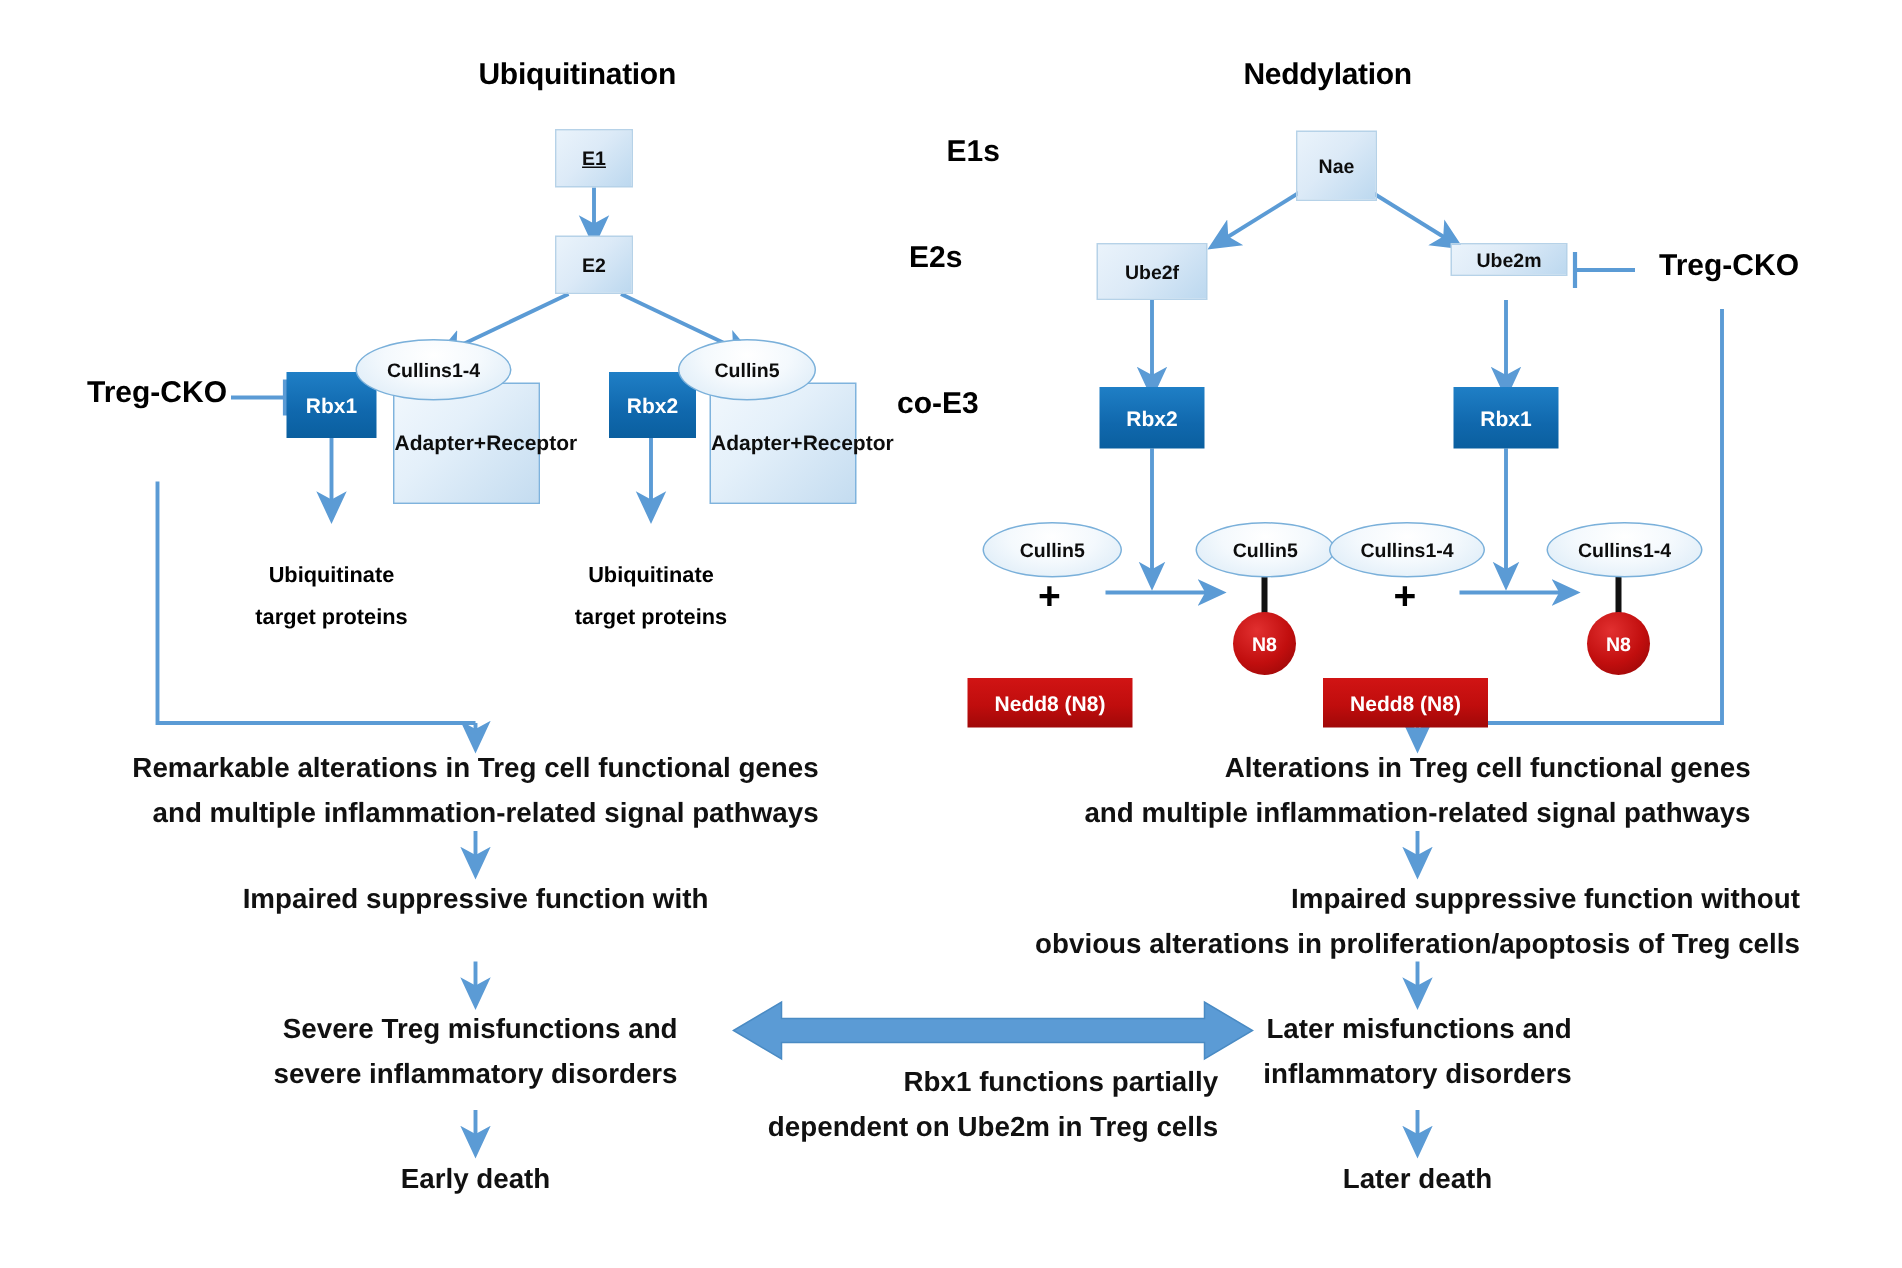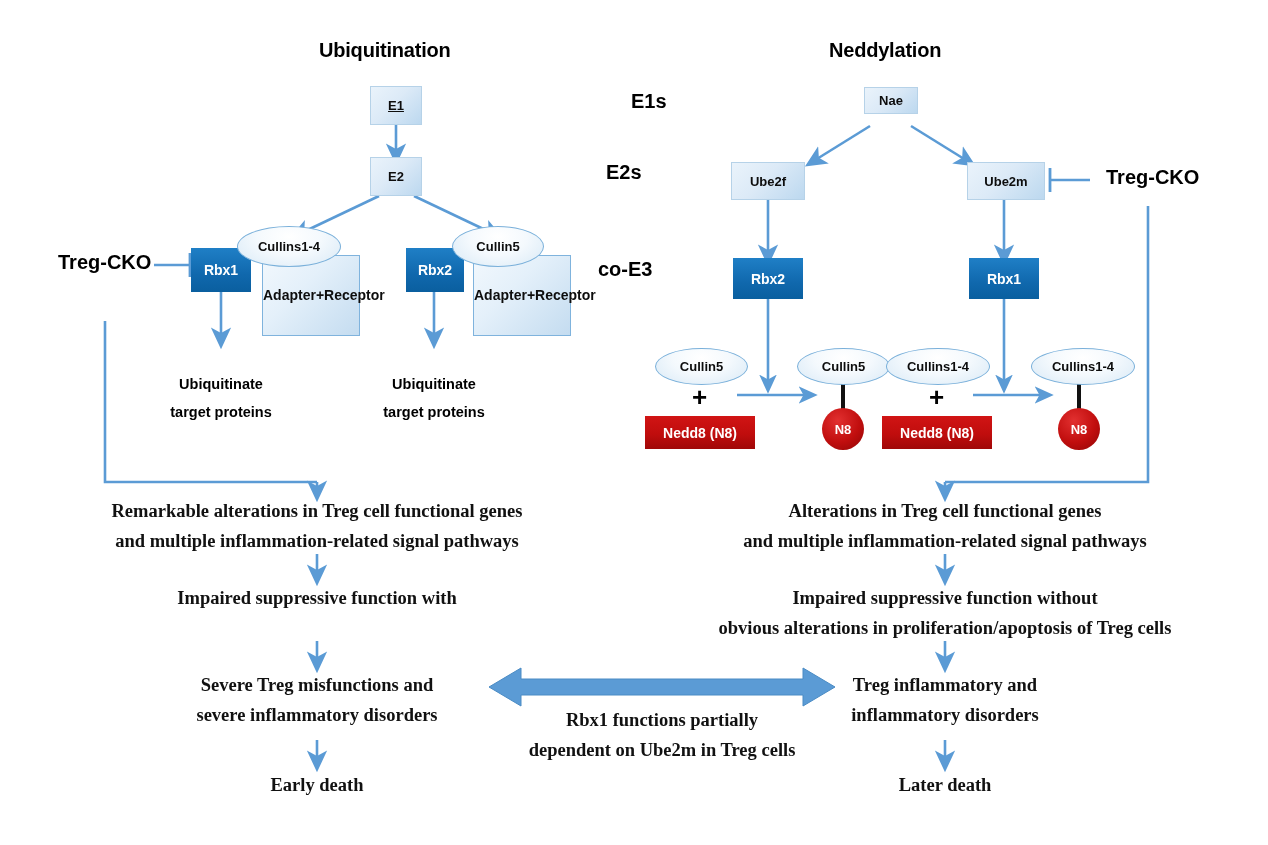--- a/index.html
+++ b/index.html
@@ -50,20 +50,21 @@
     font-weight:bold;font-size:13px;color:#0d0d0d;white-space:nowrap;
     box-sizing:border-box;
   }
 
   
   .nedd{
     background:linear-gradient(180deg,#d11414 0%,#c00d0d 55%,#a00808 100%);
     display:flex;align-items:center;justify-content:center;
     font-weight:bold;font-size:14px;color:#ffffff;white-space:nowrap;
     box-sizing:border-box;
+    margin-top:36px;
   }
 
   
   .n8{
     background:radial-gradient(circle at 38% 30%,#e23030 0%,#c10e0e 55%,#8e0606 100%);
     border-radius:50%;
     display:flex;align-items:center;justify-content:center;
     font-weight:bold;font-size:13px;color:#ffffff;
     box-sizing:border-box;
   }
@@ -72,23 +73,23 @@
   .plus{font-weight:bold;font-size:26px;color:#000;line-height:1;}
 
   
   .cko{font-weight:bold;font-size:20px;white-space:nowrap;}
 
   
   .cap-sans{font-weight:bold;font-size:14.5px;text-align:center;line-height:1.9;white-space:nowrap;}
 
   
   .serif{
-    font-family:Liberation Serif, serif;
+    font-family:Liberation Sans, sans-serif;
     font-weight:bold;font-size:18.5px;color:#111;
-    text-align:center;line-height:1.62;white-space:nowrap;
+    text-align:right;line-height:1.62;white-space:nowrap;
   }
   .serif.mid{font-size:18.5px;}
 </style>
 </head>
 <body>
 
 <div id="stage">
 
   <svg class="layer" viewBox="0 0 1268 845">
     <defs>
@@ -181,24 +182,24 @@
     <span>+</span>
     <span>Receptor</span>
   </div>
   <div class="abs cap-sans" style="left:434px;top:355px;transform:translateX(-50%);">
     <div>Ubiquitinate</div>
     <div>target proteins</div>
   </div>
 
   <div class="abs cko" style="left:58px;top:235px;">Treg-CKO</div>
 
-  <div class="abs ebox" style="left:864px;top:71px;width:54px;height:27px;">Nae</div>
+  <div class="abs ebox" style="left:864px;top:71px;width:54px;height:47px;">Nae</div>
 
   <div class="abs ebox" style="left:731px;top:146px;width:74px;height:38px;">Ube2f</div>
-  <div class="abs ebox" style="left:967px;top:146px;width:78px;height:38px;">Ube2m</div>
+  <div class="abs ebox" style="left:967px;top:146px;width:78px;height:22px;">Ube2m</div>
 
   <div class="abs rbox" style="left:733px;top:242px;width:70px;height:41px;">Rbx2</div>
   <div class="abs rbox" style="left:969px;top:242px;width:70px;height:41px;">Rbx1</div>
 
   <div class="abs ell" style="left:655px;top:332px;width:93px;height:37px;">Cullin5</div>
   <div class="abs plus" style="left:692px;top:368px;">+</div>
   <div class="abs nedd" style="left:645px;top:400px;width:110px;height:33px;">Nedd8 (N8)</div>
   <div class="abs ell" style="left:797px;top:332px;width:93px;height:37px;">Cullin5</div>
   <div class="abs n8" style="left:822px;top:392px;width:42px;height:42px;">N8</div>
 
@@ -227,21 +228,21 @@
 
   <div class="abs serif" style="left:945px;top:481px;transform:translateX(-50%);">
     <div>Alterations in Treg cell functional genes</div>
     <div>and multiple inflammation-related signal pathways</div>
   </div>
   <div class="abs serif" style="left:945px;top:568px;transform:translateX(-50%);">
     <div>Impaired suppressive function without</div>
     <div>obvious alterations in proliferation/apoptosis of Treg cells</div>
   </div>
   <div class="abs serif" style="left:945px;top:655px;transform:translateX(-50%);">
-    <div>Treg inflammatory and</div>
+    <div>Later misfunctions and</div>
     <div>inflammatory disorders</div>
   </div>
   <div class="abs serif" style="left:945px;top:755px;transform:translateX(-50%);">
     <div>Later death</div>
   </div>
 
   <div class="abs serif mid" style="left:662px;top:690px;transform:translateX(-50%);">
     <div>Rbx1 functions partially</div>
     <div>dependent on Ube2m in Treg cells</div>
   </div>

